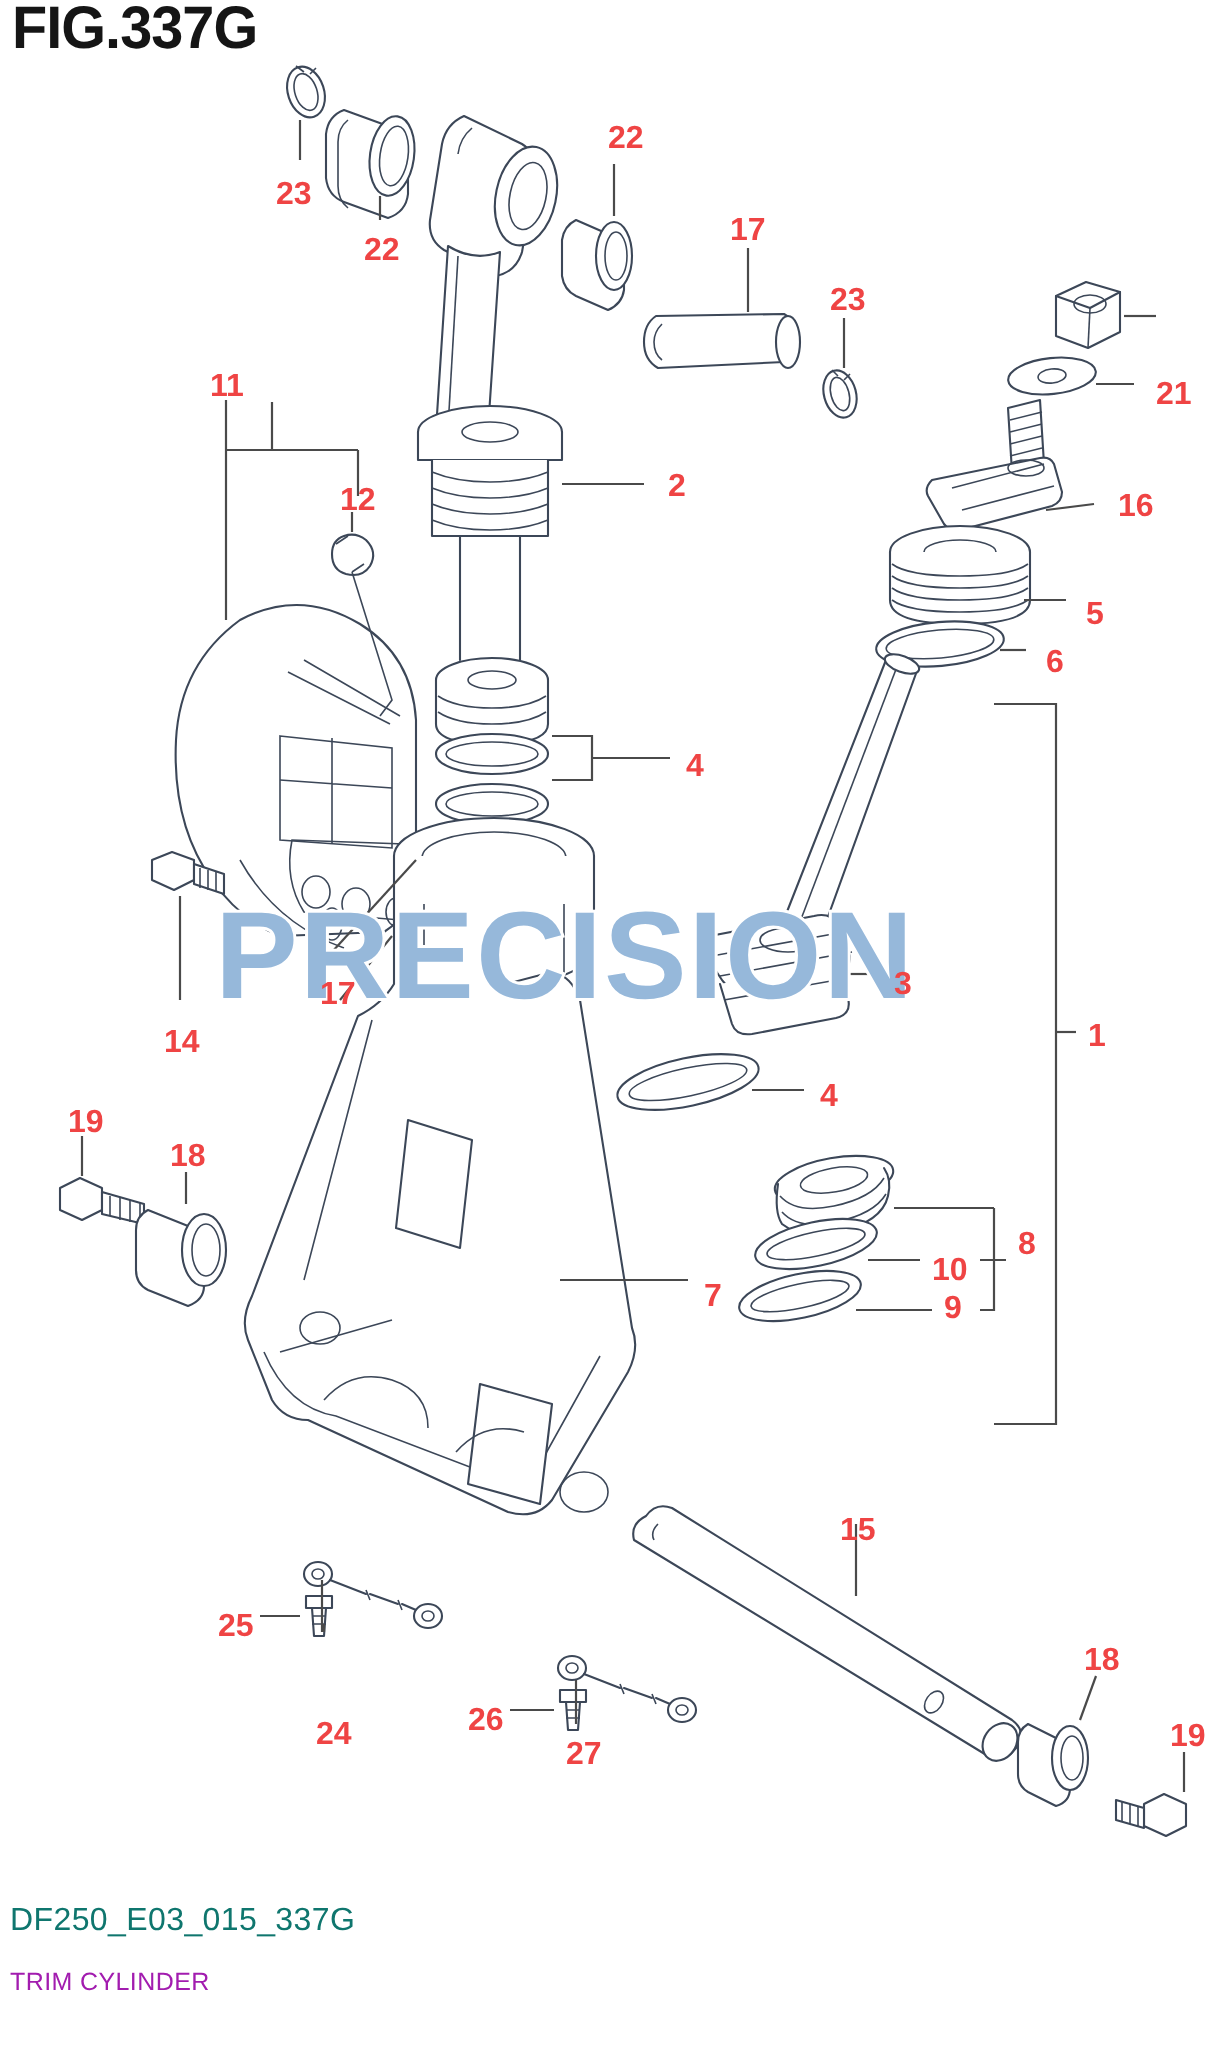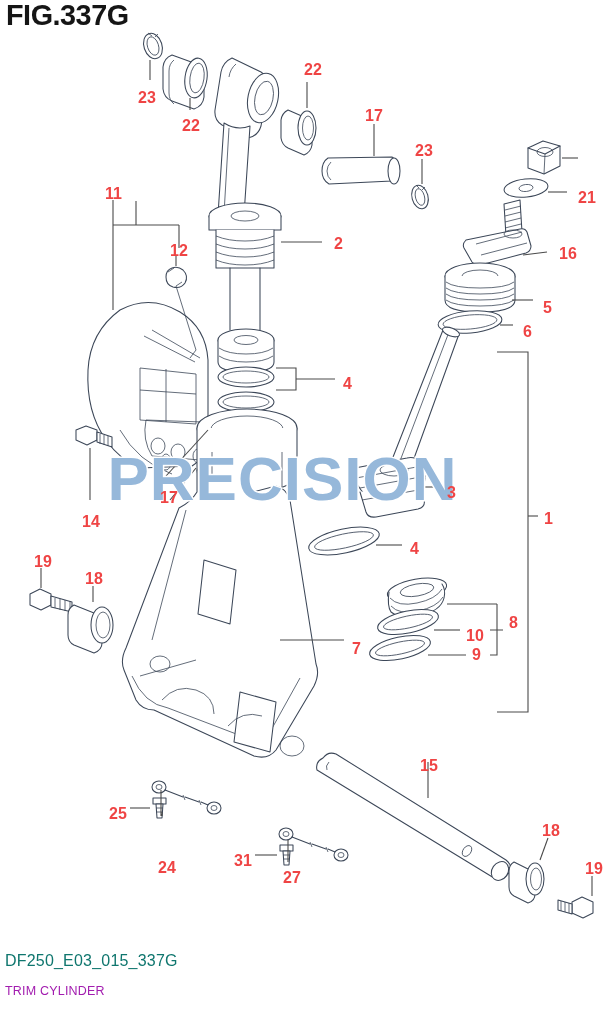--- a/index.html
+++ b/index.html
@@ -427,21 +427,21 @@
       <div class="callout" style="left: 410px; top: 541px;">4</div>
       <div class="callout" style="left: 34px; top: 554px;">19</div>
       <div class="callout" style="left: 85px; top: 571px;">18</div>
       <div class="callout" style="left: 509px; top: 615px;">8</div>
       <div class="callout" style="left: 466px; top: 628px;">10</div>
       <div class="callout" style="left: 472px; top: 647px;">9</div>
       <div class="callout" style="left: 352px; top: 641px;">7</div>
       <div class="callout" style="left: 420px; top: 758px;">15</div>
       <div class="callout" style="left: 109px; top: 806px;">25</div>
       <div class="callout" style="left: 158px; top: 822px; margin-top: 38px;">24</div>
-      <div class="callout" style="left: 234px; top: 853px;">31</div>
+      <div class="callout" style="left: 234px; top: 853px;">26</div>
       <div class="callout" style="left: 283px; top: 870px;">27</div>
       <div class="callout" style="left: 542px; top: 823px;">18</div>
       <div class="callout" style="left: 585px; top: 861px;">19</div>
     </div>
 
   <div id="footer-code">DF250_E03_015_337G</div>
   <div id="footer-name">TRIM CYLINDER</div>
 
 </div>
 

